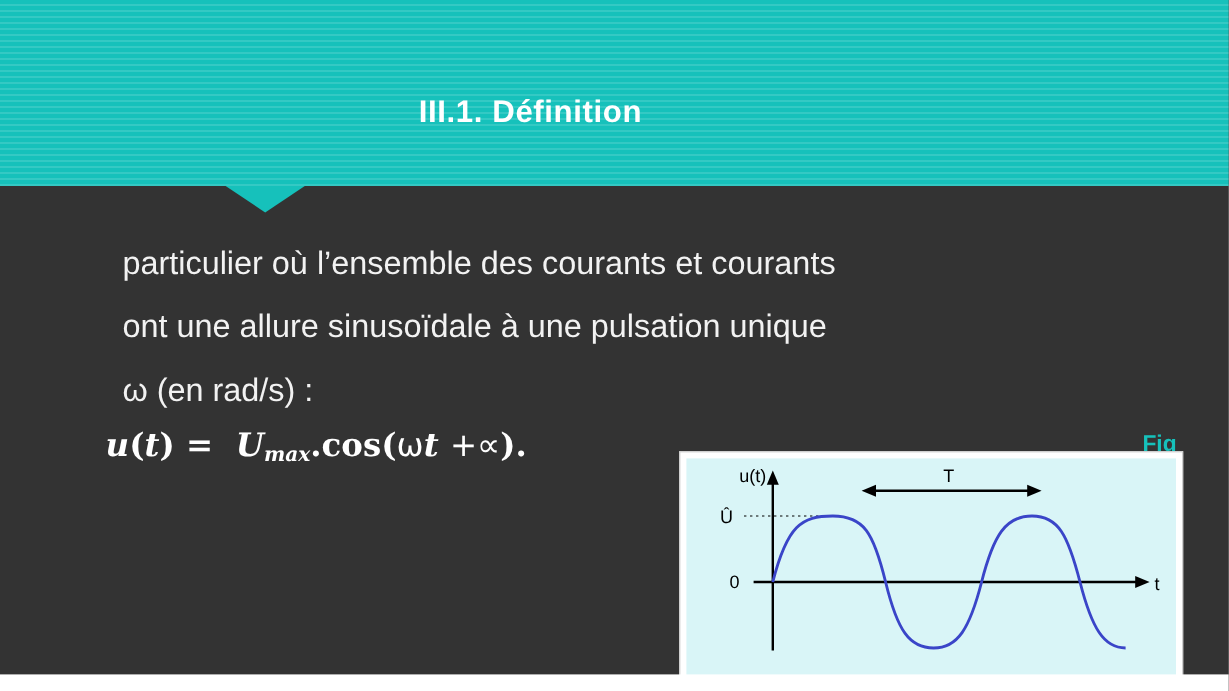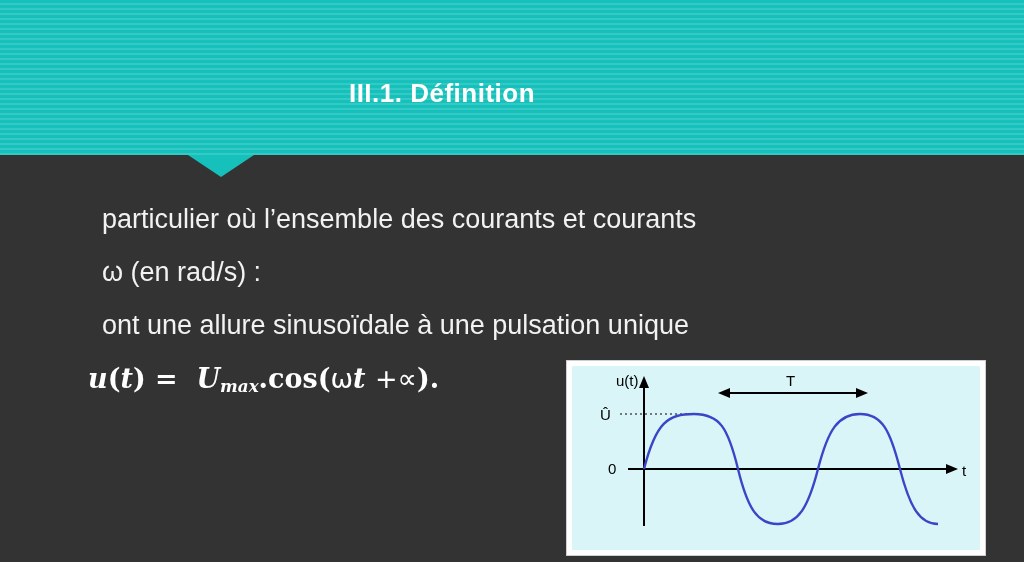--- a/index.html
+++ b/index.html
@@ -80,42 +80,42 @@
     text-align: left;
   }
 
   
   .formula {
     color: #ffffff;
     font-family: "DejaVu Serif", serif;
     font-weight: bold;
     font-style: italic;
     font-size: 27px;
-    line-height: 53px;
+    line-height: 39px;
     white-space: nowrap;
   }
   .formula .up {
     font-style: normal;
   }
   .formula sub {
     font-size: 0.62em;
     font-style: italic;
     vertical-align: -0.25em;
   }
   .formula .sym {
     font-family: "DejaVu Sans", sans-serif;
     font-style: normal;
     font-weight: normal;
   }
 
   
   .figure-box {
     position: absolute;
     left: 566px;
-    top: 360px;
+    top: 376px;
     width: 420px;
     height: 196px;
     background: #ffffff;
     border: 1px solid #cfcfcf;
     box-sizing: border-box;
     padding: 5px;
   }
   .figure-inner {
     position: relative;
     width: 100%;
@@ -148,22 +148,22 @@
 
 <div class="slide">
 
   <div class="header-band">
     <div class="header-title">III.1. Définition</div>
   </div>
   <div class="header-notch"></div>
 
   <div class="body-text">
     <div class="para">particulier où l’ensemble des courants et courants</div>
+    <div class="para">ont une allure sinusoïdale à une pulsation unique</div>
     <div class="para para-last">ω (en rad/s) :</div>
-    <div class="para">ont une allure sinusoïdale à une pulsation unique</div>
 
     <div class="formula">
       <span>u</span><span class="up">(</span><span>t</span><span class="up">)</span>
       <span class="up">=</span>&nbsp;
       <span>U</span><sub>max</sub><span class="up">.</span><span class="up">cos(</span><span class="sym">ω</span><span>t</span> <span class="sym">+</span><span class="sym">∝</span><span class="up">).</span>
     </div>
 
   </div>
 
   <div class="fig-label">Fig</div>

